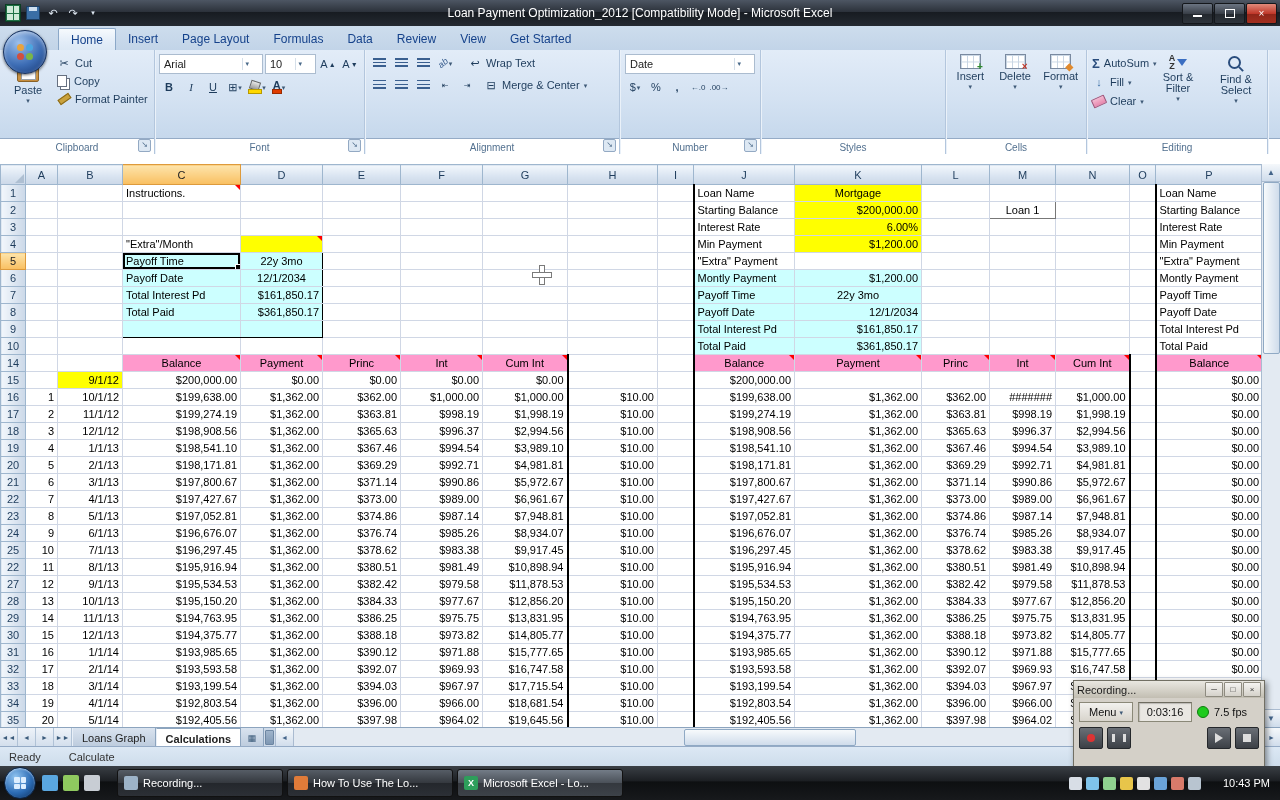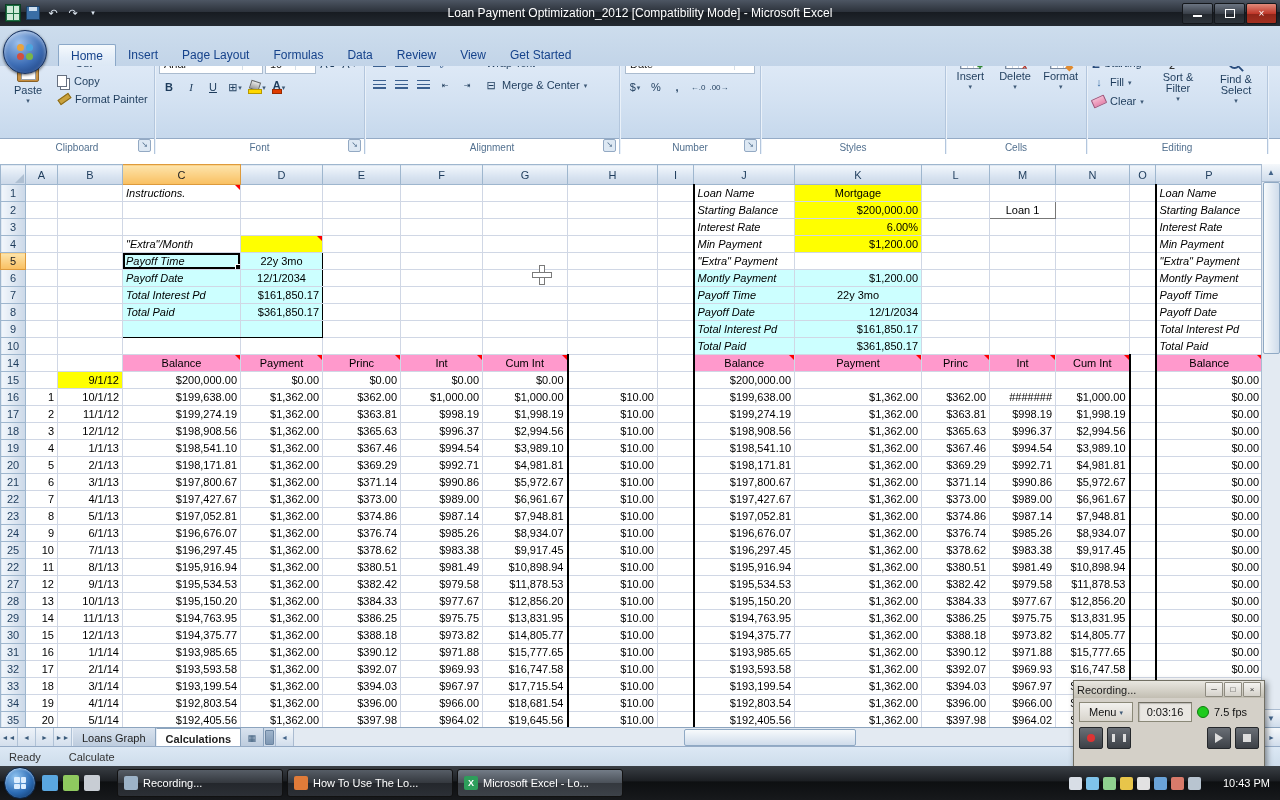--- a/index.html
+++ b/index.html
@@ -19,21 +19,21 @@
   .saveico::before{content:"";position:absolute;left:2px;top:0;width:8px;height:4px;background:#cfe0f0;}
   .winbtns{margin-left:auto;display:flex;gap:1px;padding-right:3px;z-index:2;}
   .winbtn{width:29px;height:19px;display:flex;align-items:center;justify-content:center;
     background:linear-gradient(#6b7482,#3a4049 50%,#23282e 51%,#2e343b);
     border:1px solid #14171b;border-radius:2px;color:#fff;font-size:10px;}
   .winbtn.close{background:linear-gradient(#e08a7a,#c0392b 50%,#8e2519 51%,#a32f1f);}
   .restore-glyph{width:8px;height:7px;border:1px solid #fff;position:relative;}
   .min-glyph{width:9px;height:2px;background:#fff;margin-top:6px;}
 
   
-  #tabrow{position:absolute;top:26px;left:0;right:0;height:40px;
+  #tabrow{position:absolute;top:26px;left:0;right:0;height:24px;
     background:linear-gradient(#cddded,#c2d4e8);display:flex;align-items:flex-end;padding-left:58px;z-index:10;}
   .rtab{padding:4px 12px 3px;font-size:12px;color:#15428b;}
   .rtab.active{background:linear-gradient(#f6fafd,#e3edf8 60%,#dce8f5);border:1px solid #8ba8c8;border-bottom:none;
     border-radius:2px 2px 0 0;color:#15428b;}
   #orb{position:absolute;left:3px;top:30px;width:42px;height:42px;border-radius:50%;z-index:30;
     background:radial-gradient(circle at 35% 28%,#9cc0ec,#3d6db5 55%,#1c3f7d 90%);
     box-shadow:0 1px 3px rgba(0,0,0,.6),inset 0 2px 4px rgba(255,255,255,.55);border:1px solid #16305c;}
   .orb-logo{position:absolute;left:13px;top:13px;width:7px;height:7px;border-radius:50%;background:#e8a33d;
     box-shadow:9px 0 0 #4ba5e0,0 9px 0 #d14f3e,9px 9px 0 #7ab648;}
 
@@ -111,21 +111,21 @@
   #grid thead th{height:19px;background:linear-gradient(#f2f7fc,#d8e3f0 60%,#cbd8e8);border:1px solid #9eb6ce;color:#1e3c5c;}
   #grid tbody th{background:linear-gradient(to right,#f2f7fc,#cbd8e8);border:1px solid #9eb6ce;color:#1e3c5c;text-align:center;padding:0 1px;}
   #grid tbody tr{height:17px;}
   #grid td{border-right:1px solid var(--c-gridline,#d0d7e5);border-bottom:1px solid var(--c-gridline,#d0d7e5);color:#000;}
   #grid .sel-hdr{background:linear-gradient(#fde4ab,#f9bf60)!important;border-color:#dd9a3c!important;color:#222;}
   .corner{position:relative;}
   .corner::after{content:"";position:absolute;right:1px;bottom:1px;border-left:9px solid transparent;border-bottom:9px solid #aebfd2;}
   #grid .yellow{background:var(--c-yellow,#ffff00);}
   #grid .cyan{background:var(--c-cyan,#ccffff);}
   #grid .pink{background:var(--c-pink,#ff99cc);text-align:center;}
-  #grid .left{text-align:left;font-style:italic;}
+  #grid .left{text-align:left;}
   #grid .right{text-align:right;}
   #grid .center{text-align:center;}
   #grid .cmt{position:relative;}
   #grid .cmt::after{content:"";position:absolute;top:0;right:0;border-left:5px solid transparent;border-top:5px solid var(--c-red,#ff0000);}
   #grid .thickL{border-left:2px solid #000;}
   #grid .thickR{border-right:2px solid #000;}
   #grid .bt{border-top:1px solid #000;}
   #grid .bb{border-bottom:1px solid #000;}
   #grid .bl{border-left:1px solid #000;}
   #grid .br{border-right:1px solid #000;}
@@ -435,21 +435,21 @@
         </div>
       </div>
       <span class="rglabel">Cells</span>
     </div>
 
     <div class="rgroup" style="width:176px">
       <div class="row" style="flex:1;align-items:flex-start">
         <div class="col" style="gap:1px;padding-top:3px;width:60px">
           <div class="smallbtn">
               <span class="sigma">Σ</span>
-              <span>Starting</span>
+              <span>AutoSum</span>
               <span class="dd">▾</span>
             </div>
           <div class="smallbtn">
               <span class="sico" style="color:#3a6ea5;font-weight:bold">↓</span>
               <span>Fill</span>
               <span class="dd">▾</span>
             </div>
           <div class="smallbtn">
               <span class="sico">
                 <span class="er-ic"></span>

